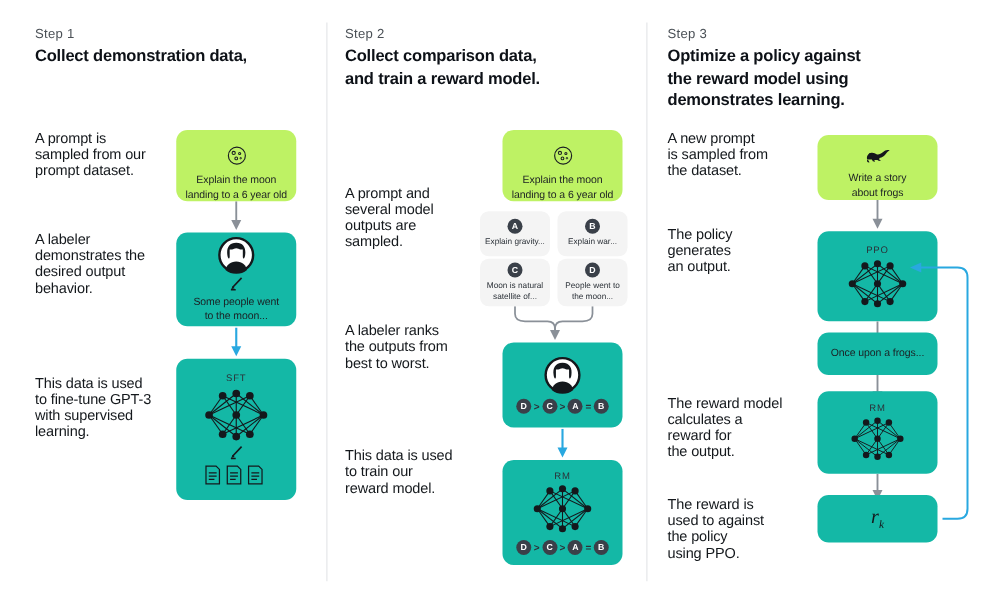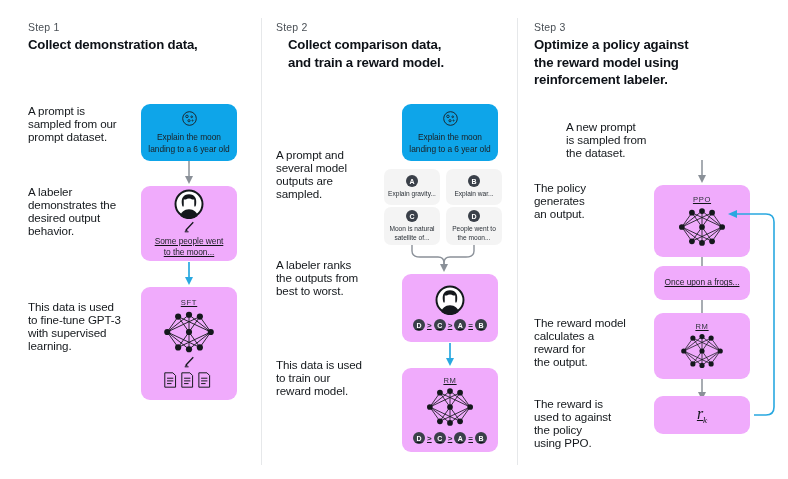--- a/index.html
+++ b/index.html
@@ -28,22 +28,22 @@
   }
 
   .body-text{
     position:absolute;font-size:11.6px;line-height:13px;color:#14181c;
     letter-spacing:-.1px;
   }
 
   
   .box{position:absolute;border-radius:9px;box-sizing:border-box;
        display:flex;flex-direction:column;align-items:center;justify-content:center;}
-  .box.blue{background:#0ea5e9;}
-  .box.gray{background:#f0abfc;text-decoration:underline;}
+  .box.blue{background:#bef264;justify-content:flex-end;}
+  .box.gray{background:#14b8a6;}
   .box-cap{
     font-size:8.4px;line-height:11.4px;color:#1b1f23;text-align:center;
     letter-spacing:-.05px;padding:0 5px;
   }
   .box-title{font-size:7.6px;color:#2b3138;letter-spacing:.7px;text-align:center;}
 
   
   .optcard{position:absolute;border-radius:7px;background:#f4f4f4;
     display:flex;flex-direction:column;align-items:center;justify-content:center;}
   .optcard .lbl{font-size:6.6px;line-height:8.4px;color:#2b3138;text-align:center;padding:0 3px;}
@@ -206,21 +206,21 @@
               <path d="M42.5 14 h5"></path>
           </g>
         </svg>
       </span>
     </div>
   </div>
 
   <div class="col col2">
 
     <div class="steplabel" style="left:14px;top:21px;">Step 2</div>
-    <div class="steptitle" style="left:26px;top:36px;width:225px;">
+    <div class="steptitle" style="left:14px;top:36px;width:225px;">
       <div>Collect comparison data,</div>
       <div>and train a reward model.</div>
     </div>
 
     <div class="body-text" style="left:14px;top:104px;white-space:pre-line;margin-top:44px;">A prompt and
 several model
 outputs are
 sampled.</div>
     <div class="body-text" style="left:14px;top:258px;white-space:pre-line;">A labeler ranks
 the outputs from
@@ -347,38 +347,51 @@
       </div>
     </div>
   </div>
 
   <div class="col col3">
 
     <div class="steplabel" style="left:16px;top:21px;">Step 3</div>
     <div class="steptitle" style="left:16px;top:36px;width:240px;">
       <div>Optimize a policy against</div>
       <div>the reward model using</div>
-      <div>reinforcement labeler.</div>
-    </div>
-
-    <div class="body-text" style="left:16px;top:120px;white-space:pre-line;margin-left:32px;">A new prompt
+      <div>demonstrates learning.</div>
+    </div>
+
+    <div class="body-text" style="left:16px;top:104px;white-space:pre-line;">A new prompt
 is sampled from
 the dataset.</div>
     <div class="body-text" style="left:16px;top:181px;white-space:pre-line;">The policy
 generates
 an output.</div>
     <div class="body-text" style="left:16px;top:316px;white-space:pre-line;">The reward model
 calculates a
 reward for
 the output.</div>
     <div class="body-text" style="left:16px;top:397px;white-space:pre-line;">The reward is
 used to against
 the policy
 using PPO.</div>
 
+    <div class="box blue" style="left:136px;top:108px;width:96px;height:52px;">
+      <span>
+        <svg width="24" height="15" viewBox="0 0 32 20">
+          <path d="M5 14 C4 11 6 7.5 9.5 7 C12 6.6 13.5 8 15 8.6 C17 9.4 19.5 8.4 22 6.2 C24 4.4 26.5 3.4 29 4.6 C27.5 5.2 26 6.4 25 8 C23.5 10.4 21 12.2 18 12.6 L18 14.6 L20 15.4 L17.6 15.8 L16 14.6 L12.5 14.6 L13.5 16.6 L11 16 L10 14 Z" fill="#14181c"></path>
+          <circle cx="8.2" cy="8.2" r="1.1" fill="#14181c"></circle>
+          <path d="M5 14 C4.2 16 5.6 17.6 7.4 17.2 L6.6 15.4 Z" fill="#14181c"></path>
+        </svg>
+      </span>
+      <div class="box-cap" style="margin-top:5px;">
+        <div>Write a story</div>
+        <div>about frogs</div>
+      </div>
+    </div>
 
     <div class="arrow" style="left:177px;top:160px;">
       <svg width="14" height="24">
           <line x1="7" y1="0" x2="7" y2="16" stroke="#8a9098" stroke-width="1.5"></line>
       <polygon points="7,23 3,15 11,15" fill="#8a9098"></polygon>
         </svg>
     </div>
 
     <div class="box gray" style="left:136px;top:185px;width:96px;height:72px;">
       <div class="box-title" style="margin-bottom:2px;">PPO</div>

